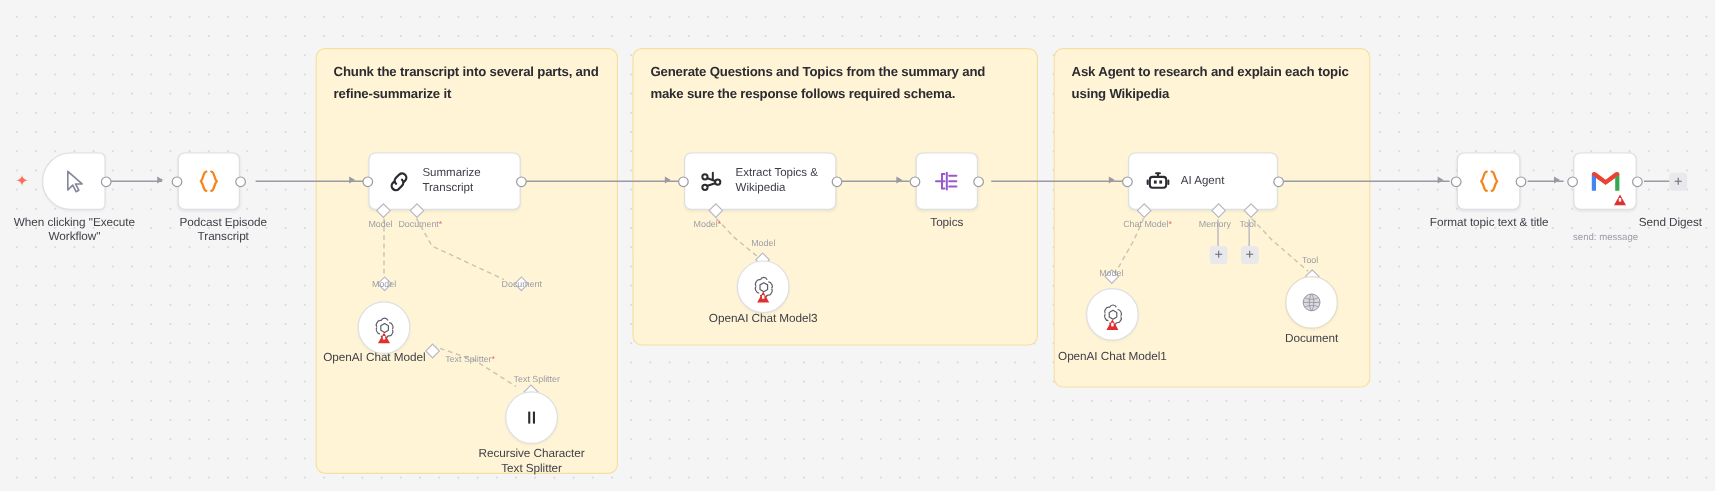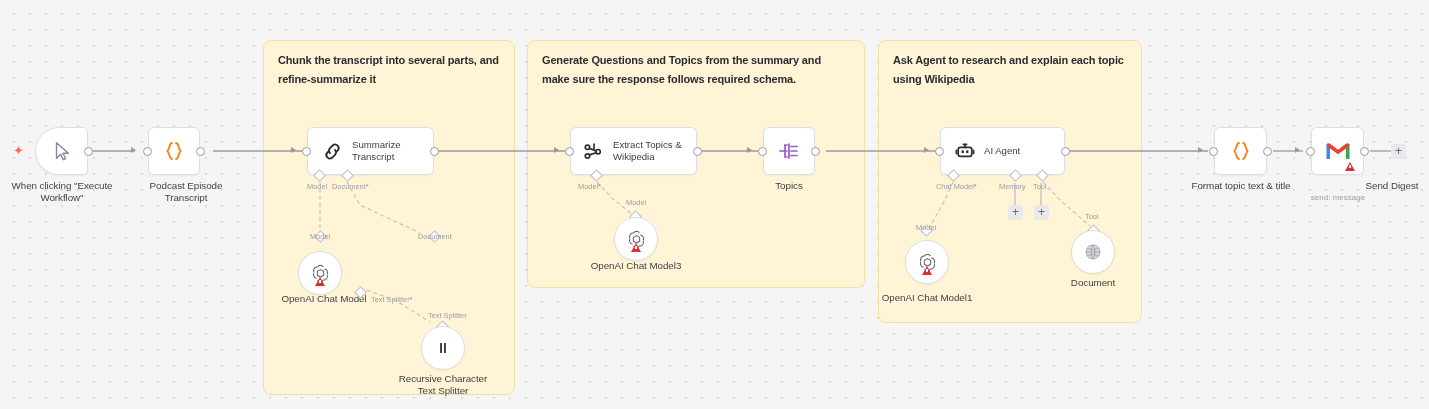--- a/index.html
+++ b/index.html
@@ -235,21 +235,21 @@
       <path d="M12 3.3 a3.1 3.1 0 0 1 2.9 2 M12 3.3 a3.1 3.1 0 0 0 -2.9 2
                M5.4 7.2 a3.1 3.1 0 0 1 3.7-1.9 M5.4 7.2 a3.1 3.1 0 0 0 -0.2 3.5
                M5.2 14.8 a3.1 3.1 0 0 1 0.1-3.6 M5.2 14.8 a3.1 3.1 0 0 0 2.8 2.1
                M12 20.7 a3.1 3.1 0 0 1 -3-2.1 M12 20.7 a3.1 3.1 0 0 0 3-2.1
                M18.6 16.8 a3.1 3.1 0 0 1 -3.6 1.8 M18.6 16.8 a3.1 3.1 0 0 0 0.2-3.5
                M18.8 9.2 a3.1 3.1 0 0 1 0 3.6 M18.8 9.2 a3.1 3.1 0 0 0 -2.9-2
                M8.7 9.8 L12 7.9 L15.3 9.8 L15.3 13.8 L12 15.7 L8.7 13.8 Z" fill="none" stroke="#5d5d68" stroke-width="1.05" stroke-linejoin="round"></path>
     </svg>
   </div>
   <div class="warn-tri" style="left:315px;top:277px;"></div>
-  <div class="caption" style="left:264px;top:293px;width:120px;text-align:center;">
+  <div class="caption" style="left:252px;top:293px;width:120px;text-align:center;">
     <span>OpenAI Chat Model</span>
   </div>
 
   <div class="diamond" style="left:430px;top:232px;"></div>
   <div class="conn-label" style="left:418px;top:232px;">
     <span>Document</span></div>
   <div class="diamond" style="left:356px;top:288px;"></div>
   <div class="conn-label" style="left:371px;top:295px;">
     <span>Text Splitter</span><span class="req">*</span></div>
 

